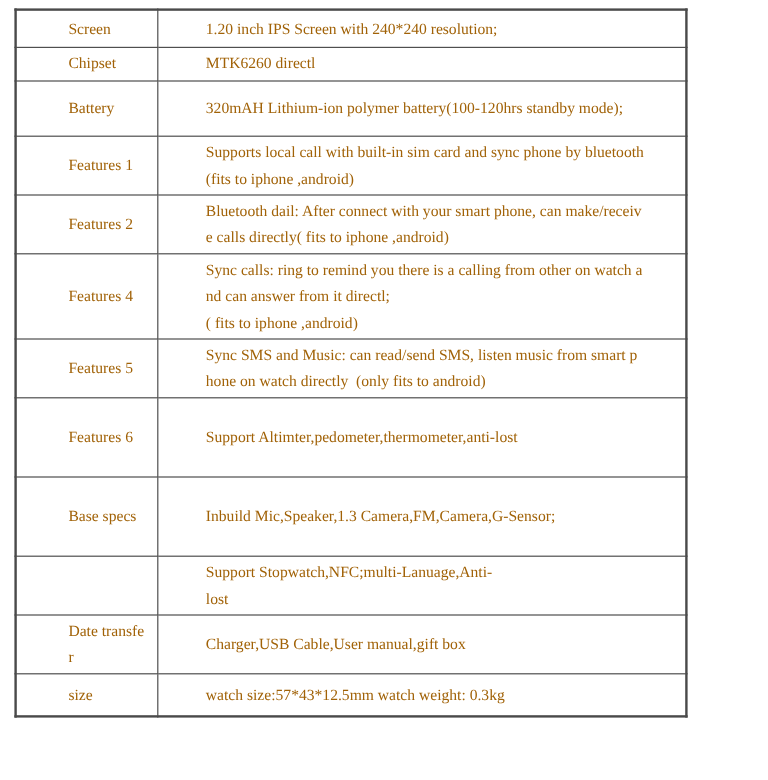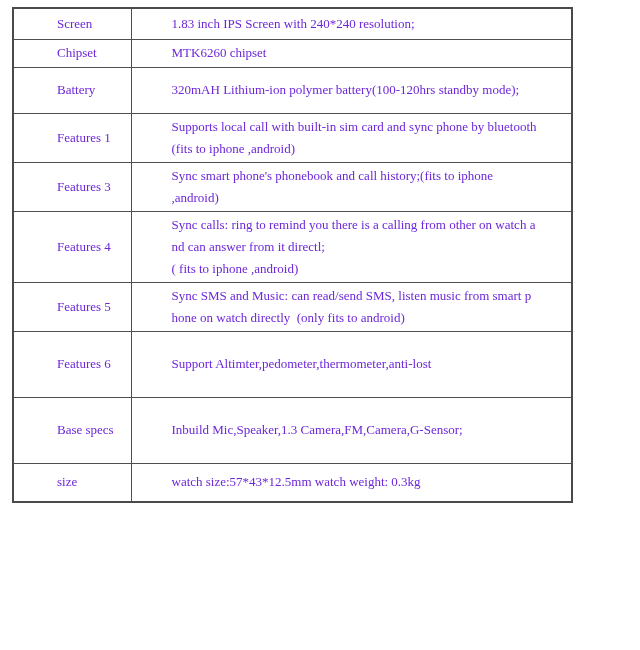--- a/index.html
+++ b/index.html
@@ -19,21 +19,21 @@
     top: 7px;
     width: 559px;
     border-collapse: collapse;
     table-layout: fixed;
     border: 2px solid #4a4a4a;
   }
   .spec-table td {
     border: 1.5px solid #4f4f4f;
     font-size: 13px;
     line-height: 22px;
-    color: #6d28d9;
+    color: #a16207;
     vertical-align: middle;
     white-space: pre-wrap;
     word-break: break-all;
     padding: 2px 2px 2px 40px;
     overflow: hidden;
   }
   .spec-table td.label-cell {
     padding-left: 43px;
   }
   
@@ -57,39 +57,39 @@
 <body>
 
 <table class="spec-table">
   <colgroup>
     <col style="width:118px">
     <col style="width:441px">
   </colgroup>
   <tbody>
     <tr>
       <td class="label-cell">Screen</td>
-      <td class="value-cell">1.83 inch IPS Screen with 240*240 resolution;</td>
+      <td class="value-cell">1.20 inch IPS Screen with 240*240 resolution;</td>
     </tr>
     <tr>
       <td class="label-cell">Chipset</td>
-      <td class="value-cell">MTK6260 chipset</td>
+      <td class="value-cell">MTK6260 directl</td>
     </tr>
     <tr>
       <td class="label-cell">Battery</td>
       <td class="value-cell">320mAH Lithium-ion polymer battery(100-120hrs standby mode);</td>
     </tr>
     <tr>
       <td class="label-cell">Features 1</td>
       <td class="value-cell">Supports local call with built-in sim card and sync phone by bluetooth
 (fits to iphone ,android)</td>
     </tr>
     <tr>
-      <td class="label-cell">Features 3</td>
-      <td class="value-cell">Sync smart phone's phonebook and call history;(fits to iphone
-,android)</td>
+      <td class="label-cell">Features 2</td>
+      <td class="value-cell">Bluetooth dail: After connect with your smart phone, can make/receiv
+e calls directly( fits to iphone ,android)</td>
     </tr>
     <tr>
       <td class="label-cell">Features 4</td>
       <td class="value-cell">Sync calls: ring to remind you there is a calling from other on watch a
 nd can answer from it directl;
 ( fits to iphone ,android)</td>
     </tr>
     <tr>
       <td class="label-cell">Features 5</td>
       <td class="value-cell">Sync SMS and Music: can read/send SMS, listen music from smart p
@@ -97,17 +97,27 @@
     </tr>
     <tr>
       <td class="label-cell">Features 6</td>
       <td class="value-cell">Support Altimter,pedometer,thermometer,anti-lost</td>
     </tr>
     <tr>
       <td class="label-cell">Base specs</td>
       <td class="value-cell">Inbuild Mic,Speaker,1.3 Camera,FM,Camera,G-Sensor;</td>
     </tr>
     <tr>
+      <td class="label-cell"></td>
+      <td class="value-cell">Support Stopwatch,NFC;multi-Lanuage,Anti-
+lost</td>
+    </tr>
+    <tr>
+      <td class="label-cell">Date transfe
+r</td>
+      <td class="value-cell">Charger,USB Cable,User manual,gift box</td>
+    </tr>
+    <tr>
       <td class="label-cell">size</td>
       <td class="value-cell">watch size:57*43*12.5mm watch weight: 0.3kg</td>
     </tr>
   </tbody>
 </table>
 
 </body></html>

